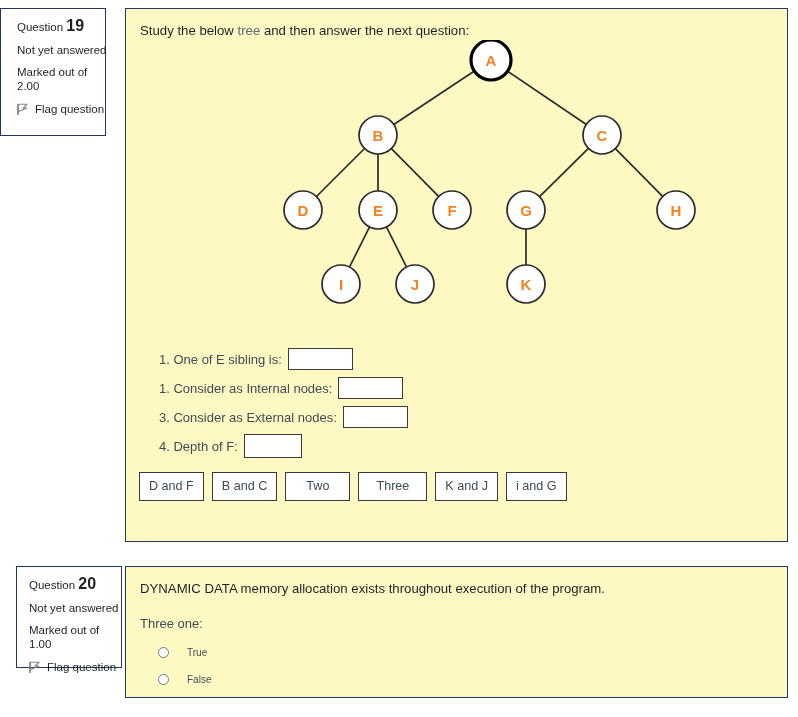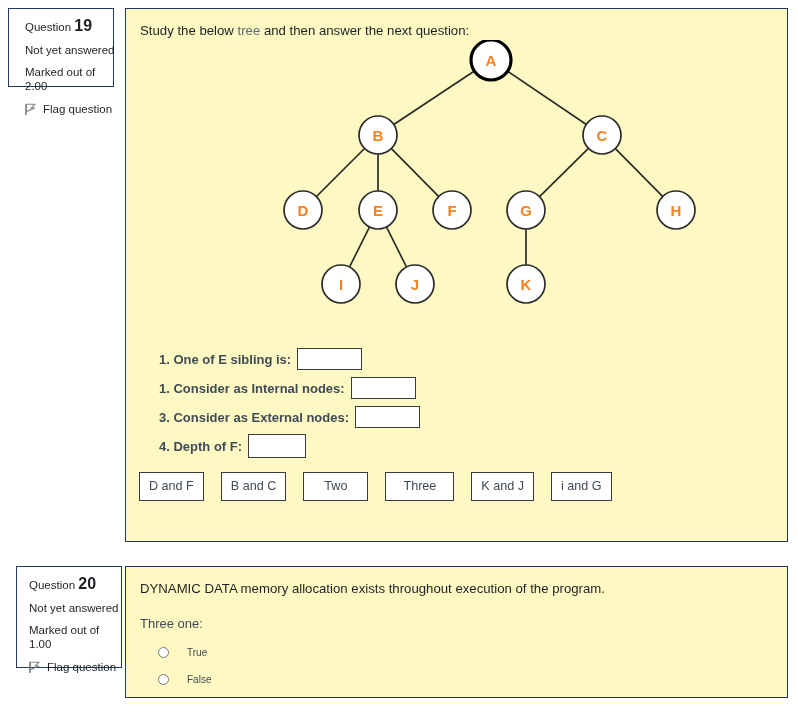--- a/index.html
+++ b/index.html
@@ -90,21 +90,20 @@
   .tree-wrap {
     position: relative;
     width: 100%;
     height: 300px;
   }
   .tree-svg { display: block; }
 
   
   .subqs {
     padding: 6px 0 0 33px;
-    font-weight: bold;
   }
   .subq {
     display: flex;
     align-items: center;
     height: 26px;
     margin-bottom: 3px;
     font-size: 13px;
     color: #3f4b57;
   }
   .subq .lbl { white-space: nowrap; }
@@ -115,21 +114,21 @@
     background: #fff;
     height: 22px;
     width: 65px;
     margin-left: 6px;
     vertical-align: middle;
   }
   .dropzone.w2 { width: 58px; height: 24px; }
 
   .choices {
     display: flex;
-    gap: 17px;
+    gap: 8px;
     padding: 10px 0 14px 13px;
     align-items: center;
   }
   .choice {
     box-sizing: border-box;
     border: 1px solid #3a3a3a;
     background: #fff;
     font-size: 12.6px;
     color: #3f4b57;
     padding: 4px 9px;
@@ -163,21 +162,21 @@
     border-radius: 50%;
     background: #fff;
     flex: 0 0 auto;
   }
 </style>
 </head>
 <body>
 
 <div class="qblock" style="top:8px;">
 
-  <div class="qinfo" style="left:8px; top:0; height:79px;padding-left:16px;">
+  <div class="qinfo" style="left:0; top:0; height:128px;padding-left:16px;">
     <div class="qnum">
       <span>Question</span>
       <b>19</b>
     </div>
     <div class="qstate">Not yet answered</div>
     <div class="qmark">
       <span>Marked out of</span><br>
       <span>2.00</span>
     </div>
     <div class="qflag">

